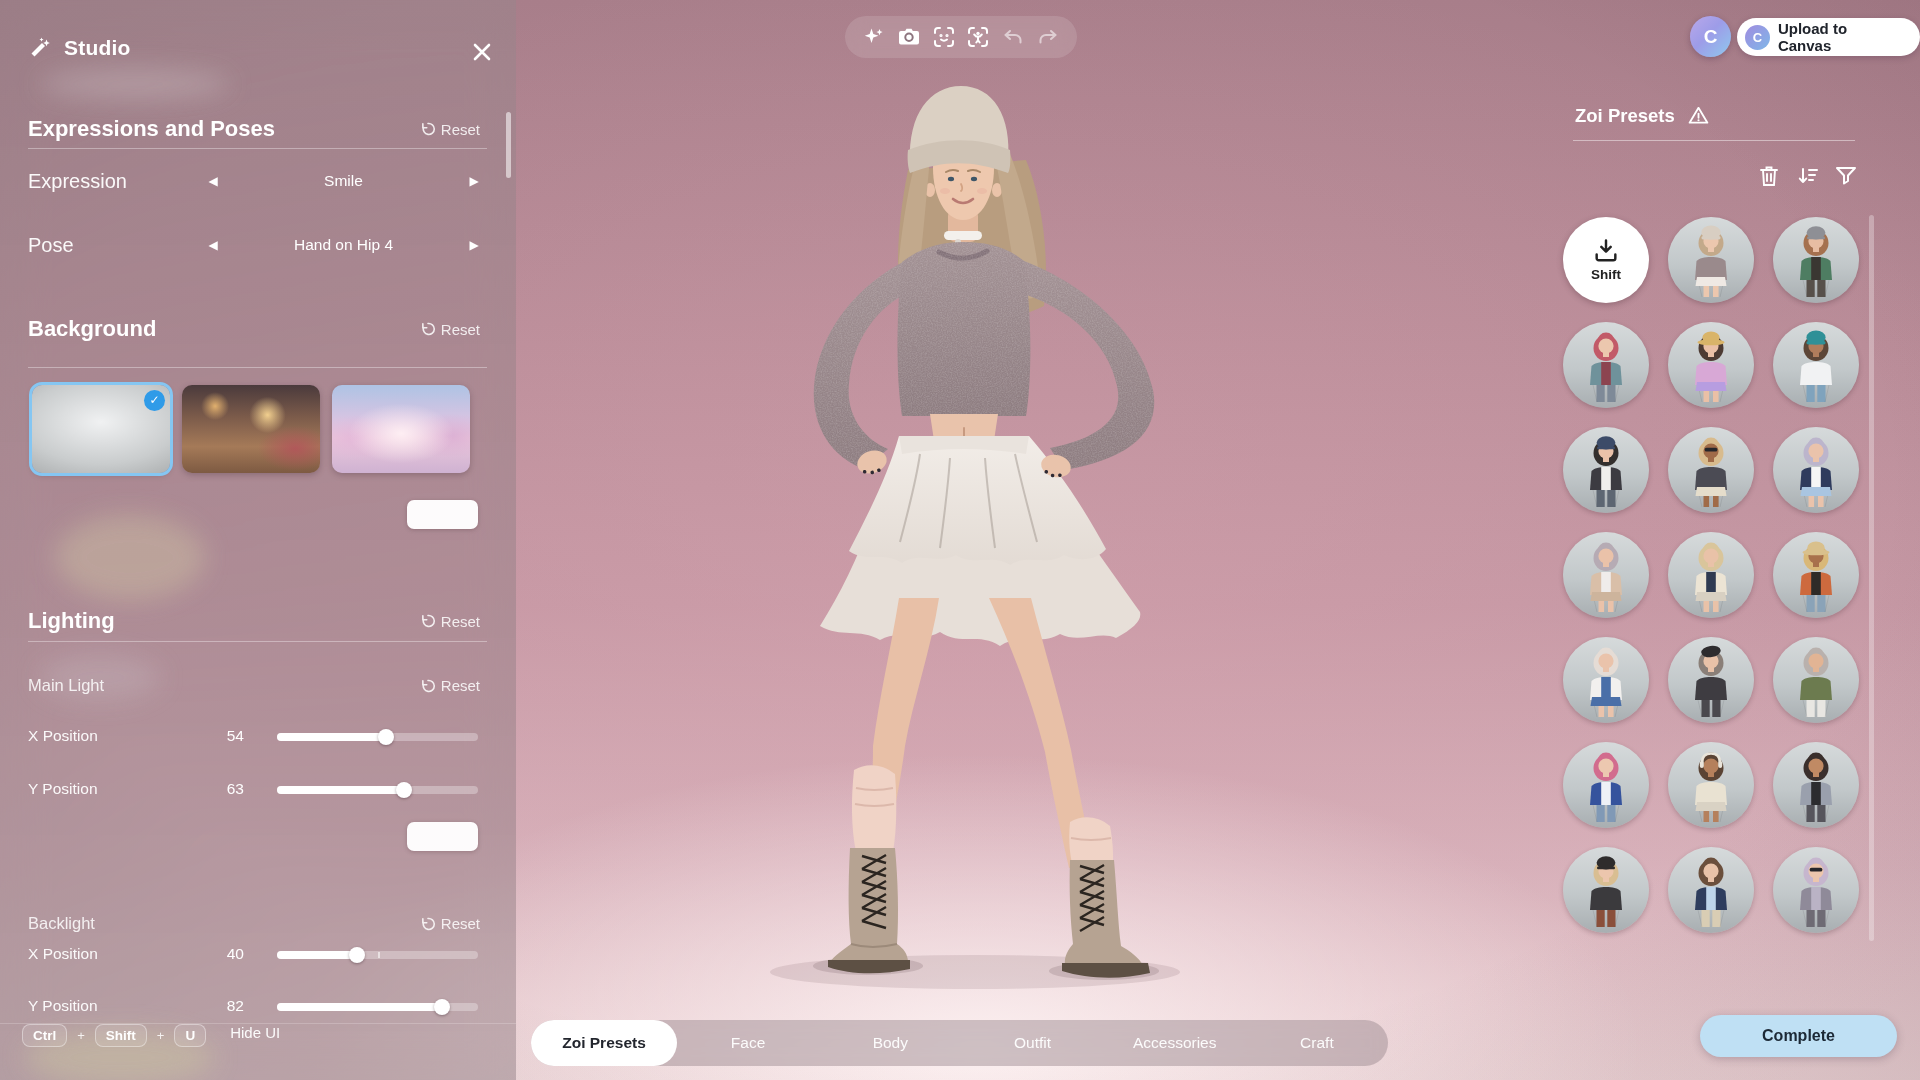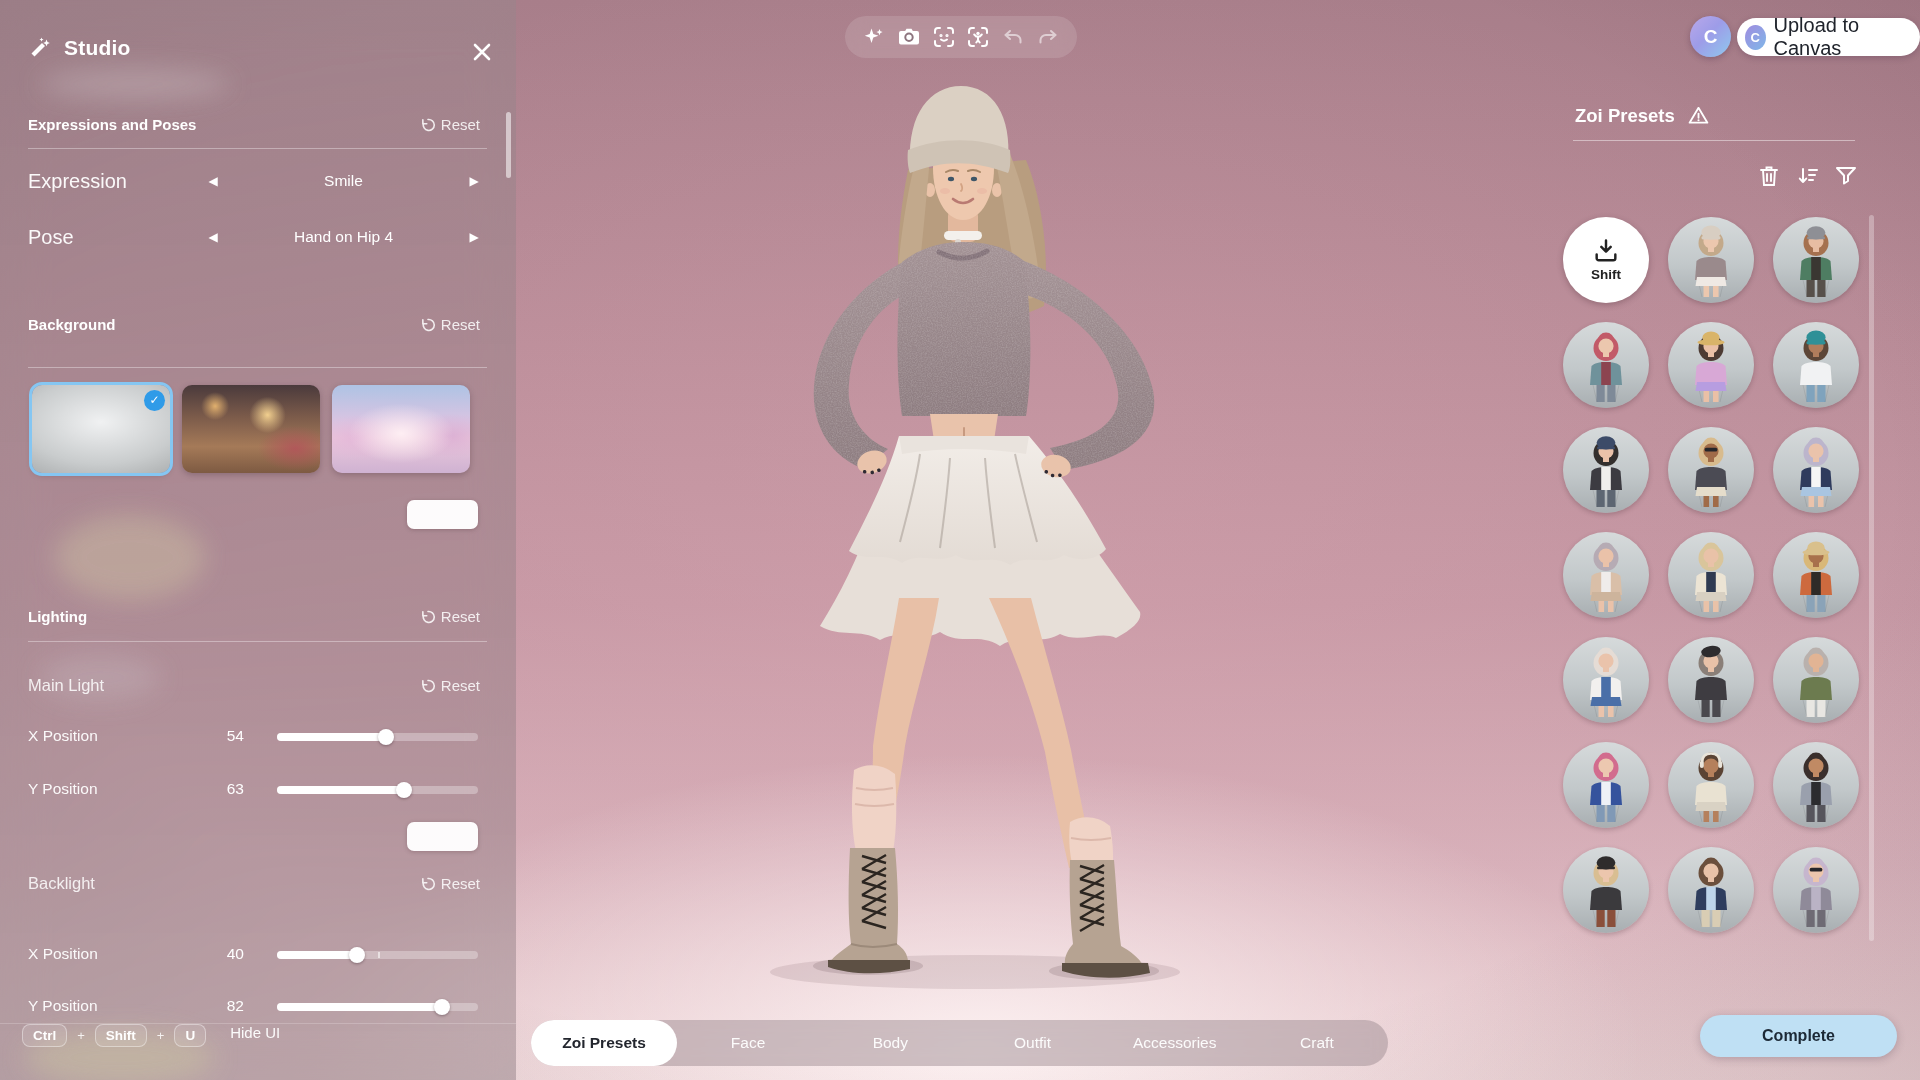--- a/index.html
+++ b/index.html
@@ -18,21 +18,21 @@
   .left-panel { position:absolute; left:0; top:0; width:516px; height:1080px;
     background:linear-gradient(180deg, rgba(151,133,139,.50), rgba(140,122,128,.46));
     backdrop-filter: blur(22px) saturate(1.05); color:#fff; }
   .blob { position:absolute; filter:blur(12px); border-radius:50%; pointer-events:none; }
   .panel-scrollbar { position:absolute; right:5px; top:112px; width:5px; height:66px;
     background:rgba(255,255,255,.55); border-radius:3px; }
   .studio-header { position:absolute; left:28px; top:36px; display:flex; align-items:center; gap:12px; }
   .studio-title { font-size:21px; font-weight:bold; letter-spacing:.2px; }
   .close-btn { position:absolute; left:468px; top:38px; width:28px; height:28px; cursor:pointer; }
   .sec-head { position:absolute; left:28px; right:36px; display:flex; justify-content:space-between; align-items:center; }
-  .sec-title { font-size:15px; font-weight:bold; }
+  .sec-title { font-size:22px; font-weight:bold; }
   .sub-title { font-size:16.5px; font-weight:normal; color:rgba(255,255,255,.85); }
   .reset-btn { display:flex; align-items:center; gap:5px; font-size:15px; color:rgba(255,255,255,.85); cursor:pointer; }
   .divider { position:absolute; left:28px; width:459px; height:1px; background:rgba(255,255,255,.35); }
   .sel-row { position:absolute; left:28px; width:459px; height:26px; display:flex; align-items:center; }
   .sel-label { font-size:20px; width:172px; color:rgba(255,255,255,.95); }
   .sel-arrow { width:26px; text-align:center; font-size:12px; cursor:pointer; color:#fff; }
   .sel-value { flex:1; text-align:center; font-size:15.5px; }
   .thumbs { position:absolute; left:32px; top:385px; display:flex; gap:12px; }
   .thumb { width:138px; height:88px; border-radius:10px; position:relative; cursor:pointer; overflow:hidden; box-shadow:0 2px 6px rgba(40,20,30,.25); }
   .thumb.selected { outline:3px solid #85c6f2; outline-offset:0; }
@@ -74,21 +74,21 @@
 
   
   .logo-circle { position:absolute; left:1690px; top:16px; width:41px; height:41px; border-radius:50%; cursor:pointer;
     background:linear-gradient(135deg,#b9a8ea 0%,#9d9ce8 45%,#8fc9ee 100%);
     display:flex; align-items:center; justify-content:center; box-shadow:0 2px 6px rgba(60,30,60,.3); }
   .logo-c { color:#fff; font-weight:bold; font-size:19px; }
   .upload-btn { position:absolute; left:1737px; top:18px; height:38px; border-radius:19px; background:#fff;
     display:flex; align-items:center; gap:8px; padding:0 16px 0 8px; cursor:pointer; box-shadow:0 2px 6px rgba(60,30,60,.25); }
   .upload-ic { width:25px; height:25px; border-radius:50%; background:linear-gradient(135deg,#a08ce0,#7fb7e8);
     color:#fff; font-weight:bold; font-size:13px; display:flex; align-items:center; justify-content:center; }
-  .upload-label { font-size:20px; font-weight:400; color:#20242c; }
+  .upload-label { font-size:15px; font-weight:700; color:#20242c; }
 
   
   .right-title-row { position:absolute; left:1575px; top:104px; display:flex; align-items:center; gap:12px; color:#fff; }
   .right-title { font-size:18.5px; font-weight:bold; }
   .right-divider { position:absolute; left:1573px; top:140px; width:282px; height:1px; background:rgba(255,255,255,.45); }
   .preset-actions { position:absolute; left:1758px; top:164px; width:100px; display:flex; justify-content:space-between; }
   .pa-btn { width:24px; height:24px; cursor:pointer; }
   .preset-grid { position:absolute; left:1563px; top:217px; display:grid; grid-template-columns:repeat(3,86px); gap:19px; }
   .preset-circle { width:86px; height:86px; border-radius:50%; overflow:hidden; cursor:pointer;
     background:linear-gradient(180deg,#d6dadb 0%,#c2c8ca 55%,#a8aeb1 100%); box-shadow:0 2px 5px rgba(60,30,40,.25); }
@@ -244,21 +244,21 @@
         <span>Reset</span>
       </span>
     </div>
     <div class="divider" style="top:148px"></div>
     <div class="sel-row" style="top:168px">
       <span class="sel-label">Expression</span>
       <span class="sel-arrow">◀</span>
       <span class="sel-value">Smile</span>
       <span class="sel-arrow">▶</span>
     </div>
-    <div class="sel-row" style="top:224px">
+    <div class="sel-row" style="top:232px">
       <span class="sel-label">Pose</span>
       <span class="sel-arrow">◀</span>
       <span class="sel-value">Hand on Hip 4</span>
       <span class="sel-arrow">▶</span>
     </div>
 
     <div class="sec-head" style="top:316px">
       <span class="sec-title">Background</span>
       <span class="reset-btn">
         <svg class="ic" width="16" height="16" viewBox="0 0 18 18">
@@ -308,21 +308,21 @@
     <div class="slider-row" style="top:775px">
         <span class="sl-label">Y Position</span>
         <span class="sl-value">63</span>
         <div class="sl-track">
           <div class="sl-fill" style="width:63%"></div>
           <div class="sl-handle" style="left:63%"></div>
         </div>
       </div>
     <div class="swatch-btn" style="left:407px;top:822px"></div>
 
-    <div class="sec-head" style="top:874px">
+    <div class="sec-head" style="top:914px">
       <span class="sub-title">Backlight</span>
       <span class="reset-btn">
         <svg class="ic" width="16" height="16" viewBox="0 0 18 18">
             <path d="M3.2 3.2 v4.4 h4.4 M3.9 7.2 A6.2 6.2 0 1 0 9 2.8" stroke="#fff" stroke-width="1.8" fill="none" stroke-linecap="round" opacity=".85"></path>
           </svg>
         <span>Reset</span>
       </span>
     </div>
     <div class="slider-row" style="top:940px">
         <span class="sl-label">X Position</span>

